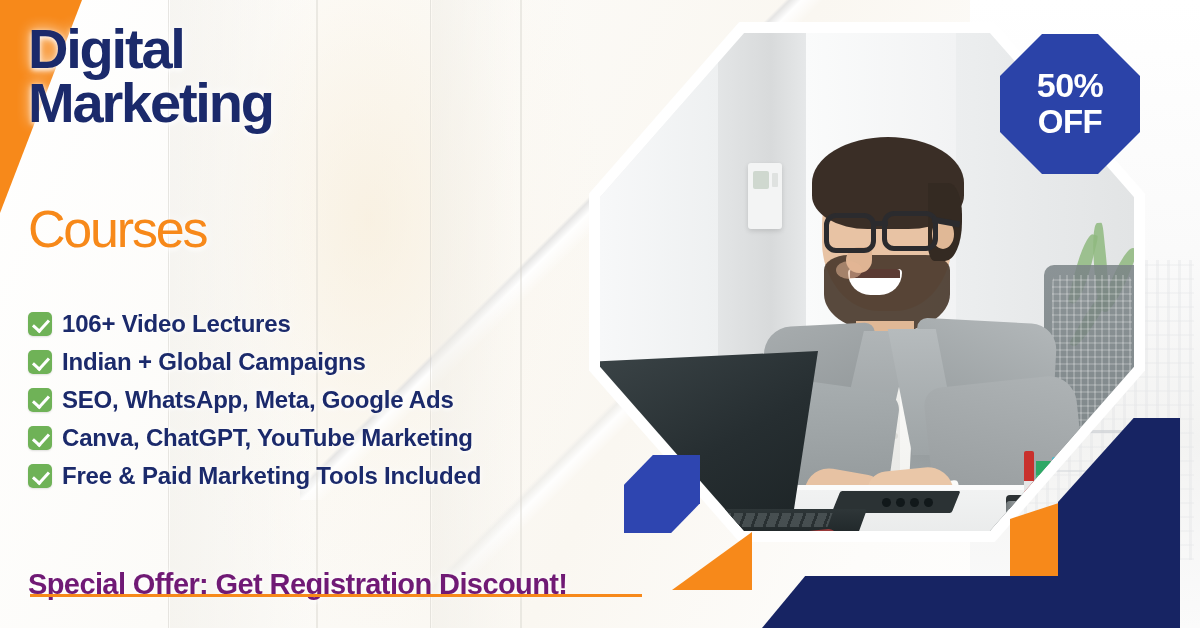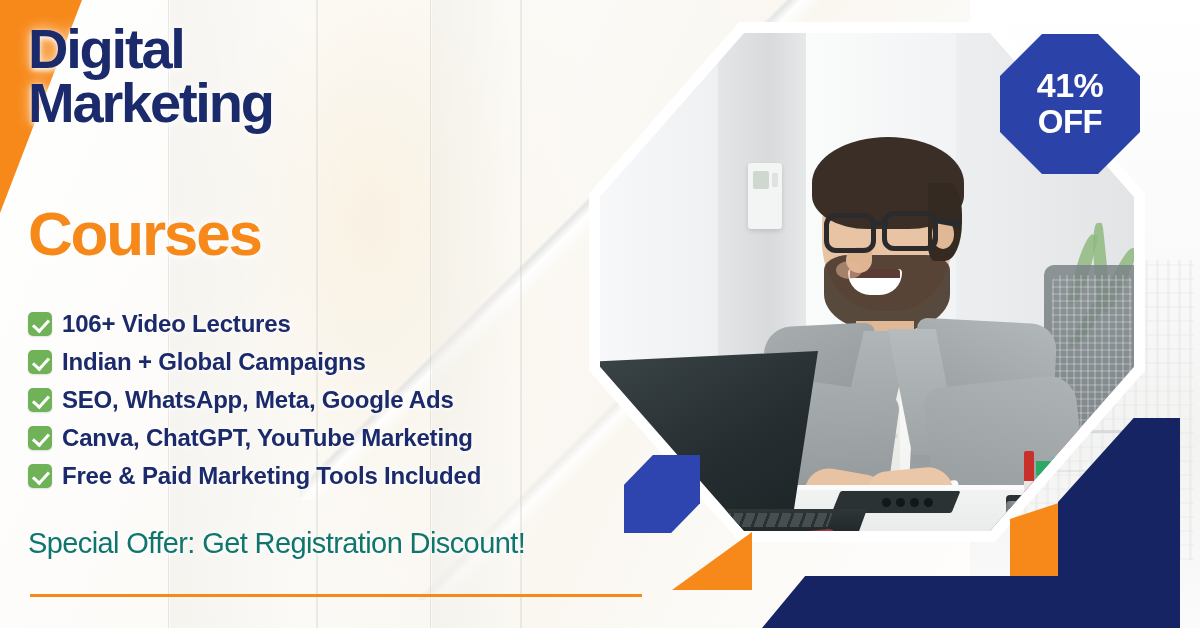--- a/index.html
+++ b/index.html
@@ -69,21 +69,21 @@
     position:absolute; left:28px; top:22px; width:560px;
     color:#1B2A6B;
     font-size:56px; line-height:.97; font-weight:bold;
     letter-spacing:-2.2px;
     text-shadow: 0 2px 5px rgba(255,255,255,.95), 0 0 14px rgba(255,255,255,.9);
   }
   .headline .l2 { display:block; }
   .headline-accent {
     position:absolute; left:28px; top:203px;
     color:#F7891A;
-    font-size:62px; line-height:1; font-weight:bold;
+    font-size:52px; line-height:1; font-weight:normal;
     letter-spacing:-2.2px;
     text-shadow: 0 2px 5px rgba(255,255,255,.95), 0 0 14px rgba(255,255,255,.9);
   }
 
   
   .features {
     position:absolute; left:28px; top:305px; width:600px;
     list-style:none;
   }
   .feature-row {
@@ -108,23 +108,23 @@
   .feature-label {
     color:#1B2A6B;
     font-size:24px; font-weight:700;
     letter-spacing:-.2px;
     white-space:nowrap;
     text-shadow:0 1px 4px rgba(255,255,255,.95), 0 0 10px rgba(255,255,255,.85);
   }
 
   
   .offer-text {
-    position:absolute; left:28px; top:527px;
-    color:#0f766e;
-    font-size:29px; font-weight:normal; letter-spacing:-.6px;
+    position:absolute; left:28px; top:568px;
+    color:#701a75;
+    font-size:29px; font-weight:bold; letter-spacing:-.6px;
     text-shadow:0 1px 5px rgba(255,255,255,.95), 0 0 12px rgba(255,255,255,.9);
   }
   .offer-rule {
     position:absolute; left:30px; top:594px;
     width:612px; height:3px; background:#F7891A;
   }
 
   
   .photo-octagon {
     position:absolute; left:589px; top:22px;
@@ -412,17 +412,17 @@
   </div>
 
   <div class="deco-blue-tri"></div>
   <div class="deco-orange-tri"></div>
   <div class="deco-orange-right"></div>
   <div class="deco-navy-right"></div>
   <div class="deco-navy-band"></div>
   <div class="deco-navy-band2"></div>
 
   <div class="badge-off">
-    <span class="badge-pct">41%</span>
+    <span class="badge-pct">50%</span>
     <span class="badge-word">OFF</span>
   </div>
 
 </div>
 
 </body></html>

